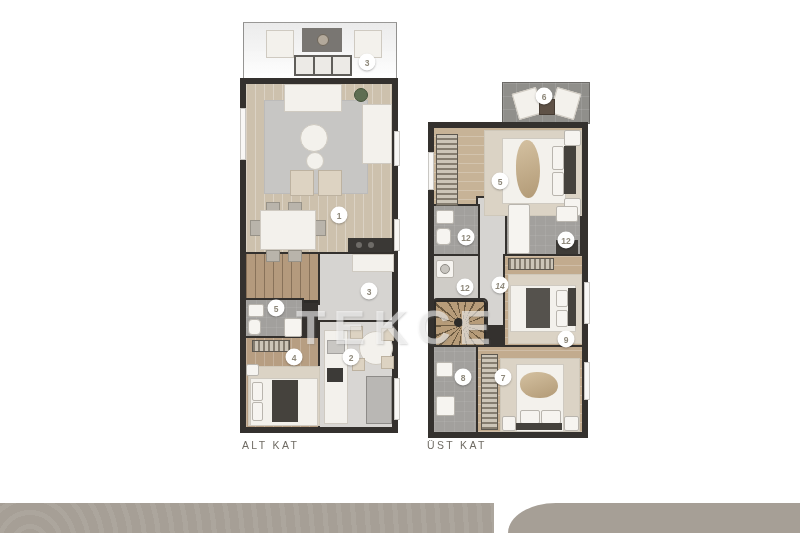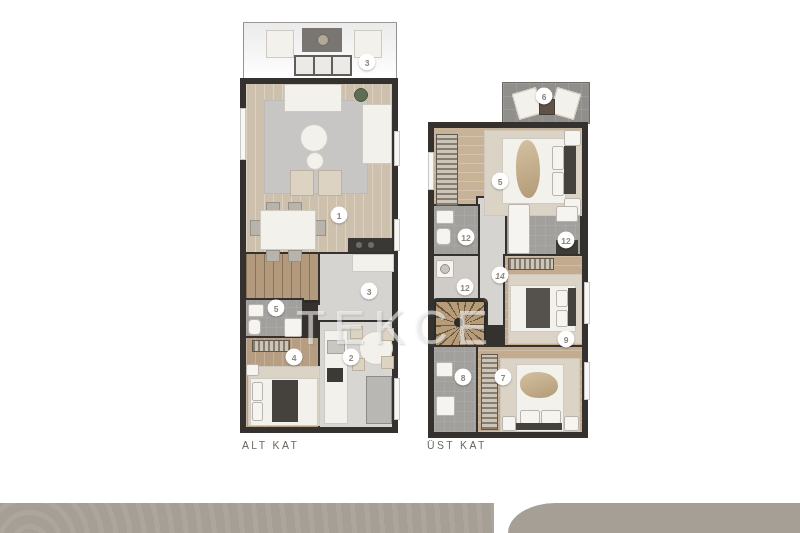--- a/index.html
+++ b/index.html
@@ -46,21 +46,21 @@
   .spiral{background:repeating-conic-gradient(from 10deg at 55% 50%,#b79c79 0deg 16deg,#6b5940 16deg 20deg);
         border:2px solid #2d2b28;border-radius:3px;}
   .window{background:#f8f7f5;border:1px solid #c9c7c3;}
   
   .marker{position:absolute;width:17px;height:17px;border-radius:50%;background:#ffffff;
           box-shadow:0 1px 2px rgba(0,0,0,.28);display:flex;align-items:center;justify-content:center;
           font-size:8.5px;font-weight:700;color:#8e887a;transform:translate(-50%,-50%);z-index:7;}
   
   .floor-label{position:absolute;font-size:11px;letter-spacing:2.5px;color:#6f6b63;
           transform:scaleX(.95);transform-origin:left;z-index:4;}
-  .watermark{position:absolute;left:296px;top:300px;font-size:48px;font-weight:400;letter-spacing:8px;
+  .watermark{position:absolute;left:296px;top:300px;font-size:48px;font-weight:700;letter-spacing:8px;
           color:rgba(255,255,255,.55);text-shadow:1px 1px 2px rgba(110,110,110,.28);z-index:5;
           font-family:"Liberation Sans", sans-serif;}
   
   .bar-left{position:absolute;left:0;top:503px;width:494px;height:30px;background:#a69f96;
           background-image:repeating-radial-gradient(circle at 30px 40px,rgba(255,255,255,.07) 0 5px,transparent 5px 14px);}
   .bar-right{position:absolute;left:508px;top:503px;width:292px;height:30px;background:#a69f96;
           border-top-left-radius:48px 30px;}
 </style>
 </head>
 <body>
@@ -219,21 +219,21 @@
       <div class="marker" style="left: 276px; top: 308px;">5</div>
       <div class="marker" style="left: 367px; top: 62px;">3</div>
       <div class="marker" style="left: 544px; top: 96px;">6</div>
       <div class="marker" style="left: 503px; top: 377px;">7</div>
       <div class="marker" style="left: 463px; top: 377px;">8</div>
       <div class="marker" style="left: 566px; top: 339px;">9</div>
       <div class="marker" style="left: 566px; top: 240px;">12</div>
       <div class="marker" style="left: 500px; top: 181px;">5</div>
       <div class="marker" style="left: 466px; top: 237px;">12</div>
       <div class="marker" style="left: 465px; top: 287px;">12</div>
-      <div class="marker" style="left: 500px; top: 275px; font-style: italic;">14</div>
+      <div class="marker" style="left: 500px; top: 285px; font-style: italic;">14</div>
     </div>
 
   <div class="floor-label" style="left:242px;top:439px;">ALT KAT</div>
   <div class="floor-label" style="left:427px;top:439px;">ÜST KAT</div>
 
   <div class="bar-left"></div>
   <div class="bar-right"></div>
 </div>
 
 </body></html>

